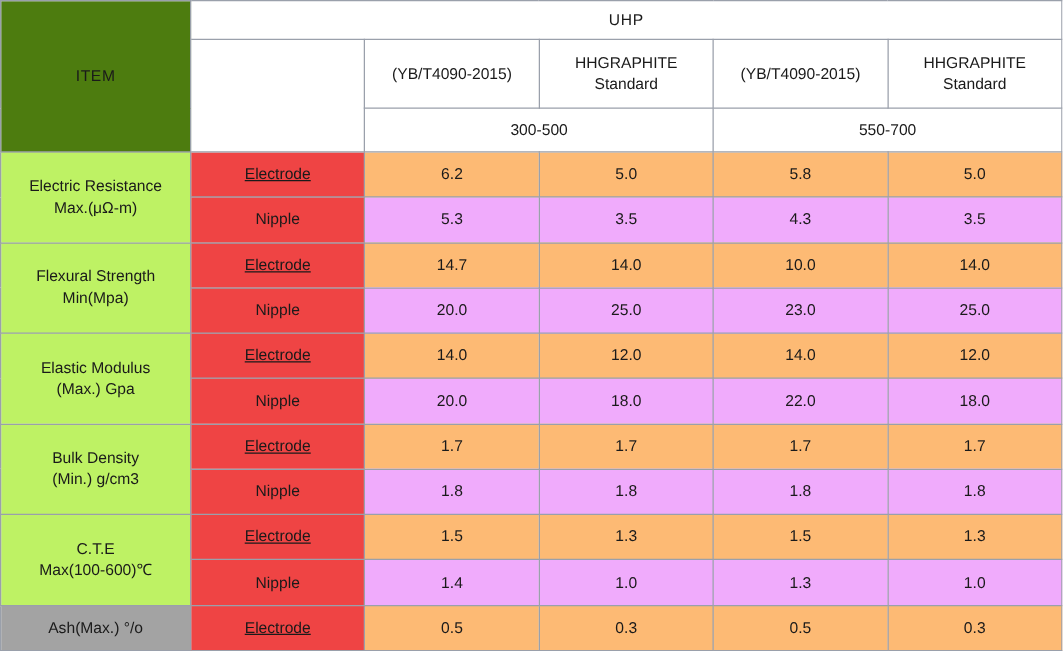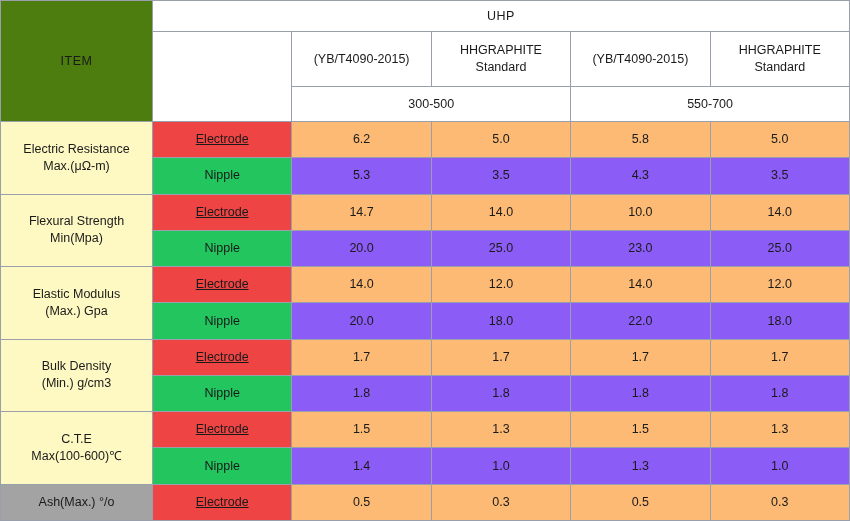--- a/index.html
+++ b/index.html
@@ -48,41 +48,41 @@
     background: #ffffff;
     height: 50px;
   }
   .hdr-range {
     font-size: 12.5px;
     background: #ffffff;
     height: 30px;
   }
   .row-label {
     width: 143px;
-    background: #fef9c3;
+    background: #bef264;
     font-size: 12.5px;
     line-height: 1.7;
   }
   .row-label.white {
     background: #a3a3a3;
   }
   .sub-electrode {
     background: #ef4444;
     width: 132px;
     text-decoration: underline;
   }
   .sub-nipple {
-    background: #22c55e;
+    background: #ef4444;
     width: 132px;
   }
   .val-shaded {
     background: #fdba74;
   }
   .val-plain {
-    background: #8b5cf6;
+    background: #f0abfc;
   }
   .col-val { width: 134px; }
   .two-line { display: block; }
 </style>
 </head>
 <body>
 
 <table class="spec">
   <tbody>
     <tr>

